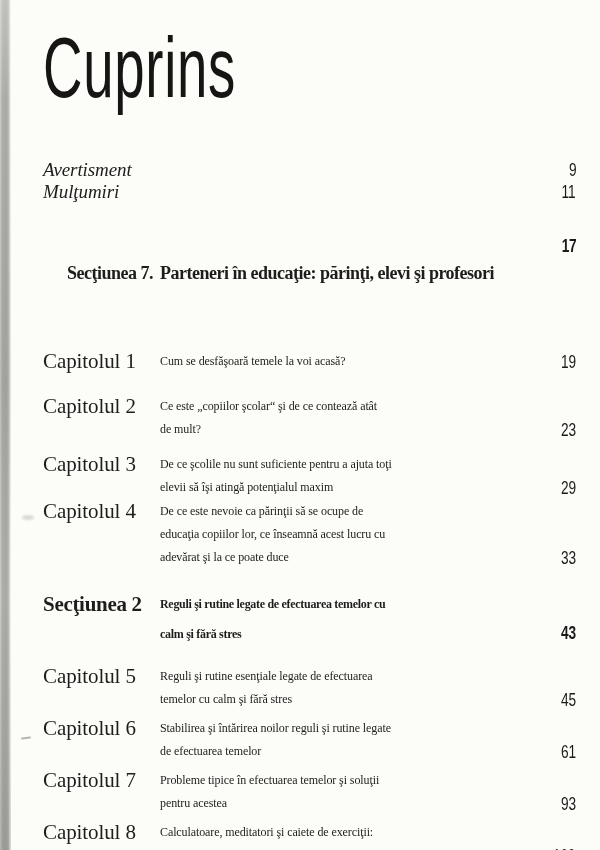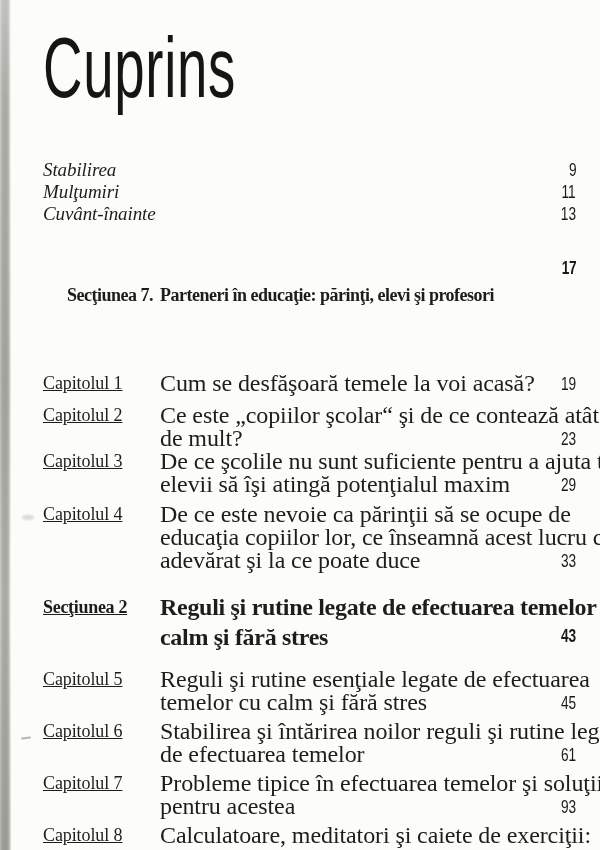--- a/index.html
+++ b/index.html
@@ -70,62 +70,58 @@
   .row .pg { bottom: 2px; }
 
   .sec-inline {
     font-weight: 700; font-size: 18px; line-height: 27px;
     letter-spacing: -0.5px; white-space: pre;
   }
   .sec-inline .ttl-inline { margin-left: 7px; }
   .sec-inline .pg { top: 3px; bottom: auto; }
 
   .grid-row { display: grid; grid-template-columns: 117px 1fr; }
-  .lbl { font-size: 18px; line-height: 23px; letter-spacing: -0.1px; white-space: pre; text-decoration: underline; }
-  .ttl { font-size: 24px; line-height: 23px; letter-spacing: -0.1px; white-space: pre; }
+  .lbl { font-size: 21px; line-height: 23px; letter-spacing: -0.1px; white-space: pre; }
+  .ttl { font-size: 12px; line-height: 23px; letter-spacing: -0.1px; white-space: pre; }
 
   .section .lbl, .section .ttl {
     font-weight: 700; line-height: 30px; letter-spacing: -0.3px;
   }
   .section .pg { bottom: 7px; }
 
   .row-s1 { margin-top: 30px; }
   .row-c1 { margin-top: 9px; }
-  .row-c2 { margin-top: 9px; }
-  .row-c3 { margin-top: 0; }
-  .row-c4 { margin-top: 7px; }
+  .row-c2 { margin-top: 22px; }
+  .row-c3 { margin-top: 12px; }
+  .row-c4 { margin-top: 1px; }
   .row-s2 { margin-top: 20px; }
   .row-c5 { margin-top: 16px; }
   .row-c6, .row-c7, .row-c8, .row-c9 { margin-top: 6px; }
 </style>
 </head>
 <body>
 
 <div class="page">
   <div class="gutter"></div>
   <div class="smudge"></div>
   <div class="pencil-mark"></div>
 
   <div class="content">
 
     <div class="title-wrap">
       <h1 class="title">Cuprins</h1>
     </div>
 
     <div class="fm-row">
-      <span>Stabilirea</span>
+      <span>Avertisment</span>
       <span class="pg">9</span>
     </div>
     <div class="fm-row">
       <span>Mulţumiri</span>
       <span class="pg">11</span>
-    </div>
-    <div class="fm-row">
-      <span>Cuvânt-înainte</span>
-      <span class="pg">13</span>
     </div>
 
     <div class="row sec-inline row-s1">
       <span class="lbl-inline">Secţiunea 7.</span><span class="ttl-inline">Parteneri în educaţie: părinţi, elevi şi profesori</span>
       <span class="pg pg-b">17</span>
     </div>
 
     <div class="row grid-row chapter row-c1">
       <span class="lbl">Capitolul 1</span>
       <span class="ttl">Cum se desfăşoară temele la voi acasă?</span>

